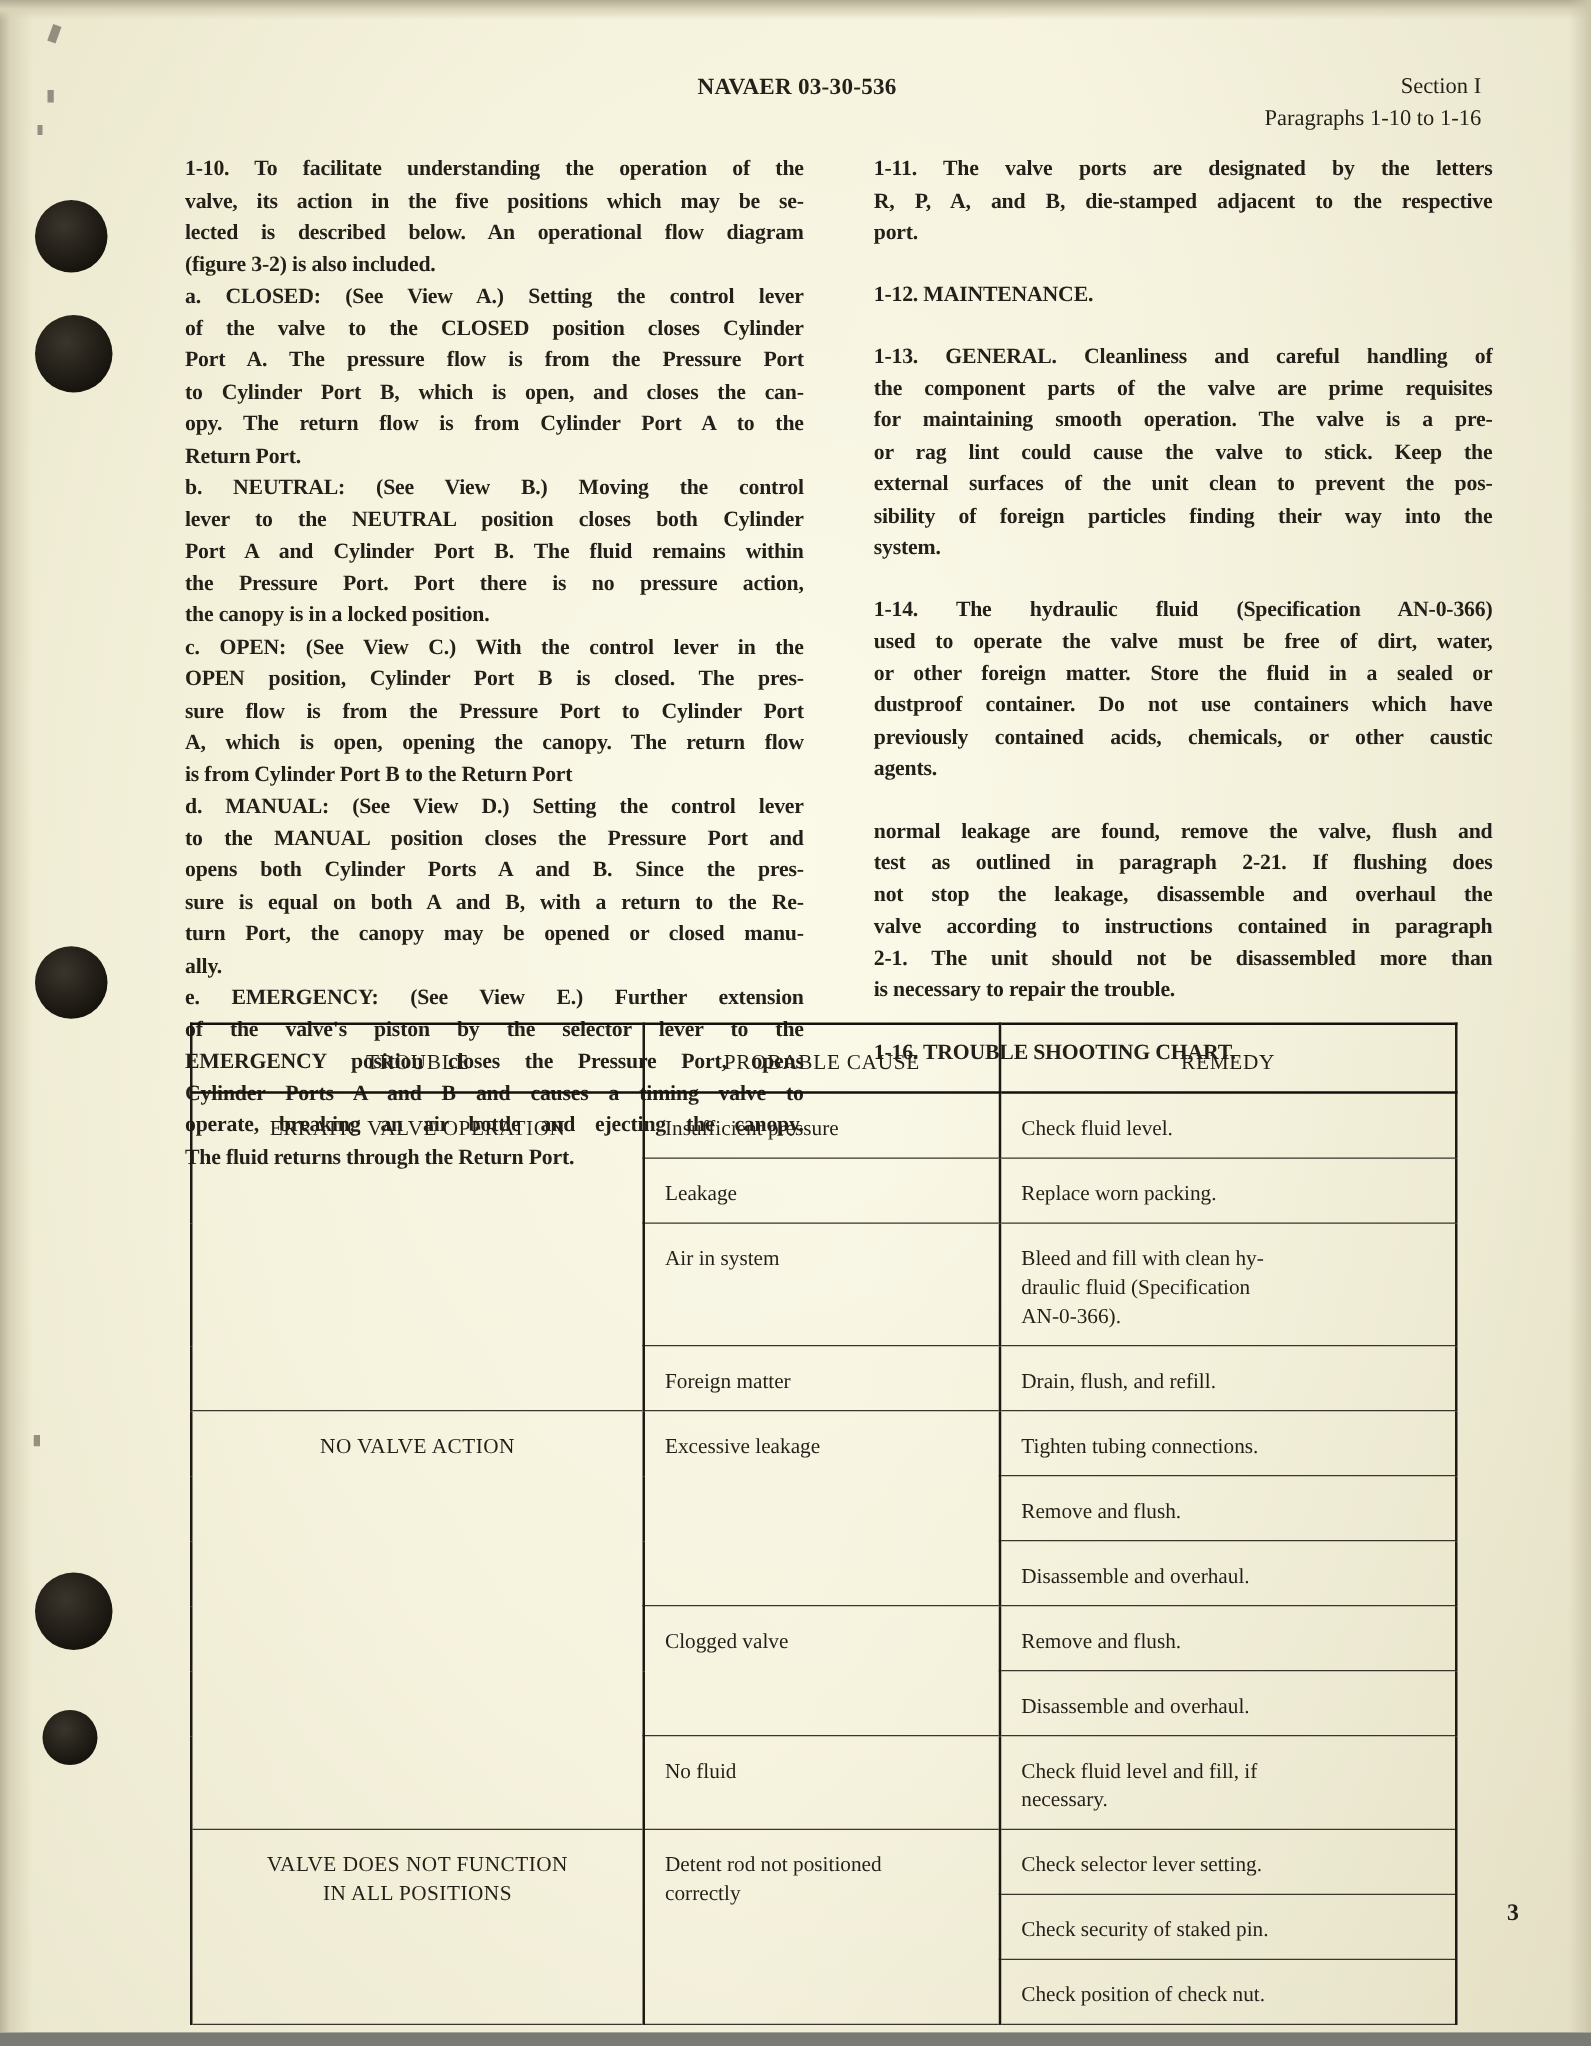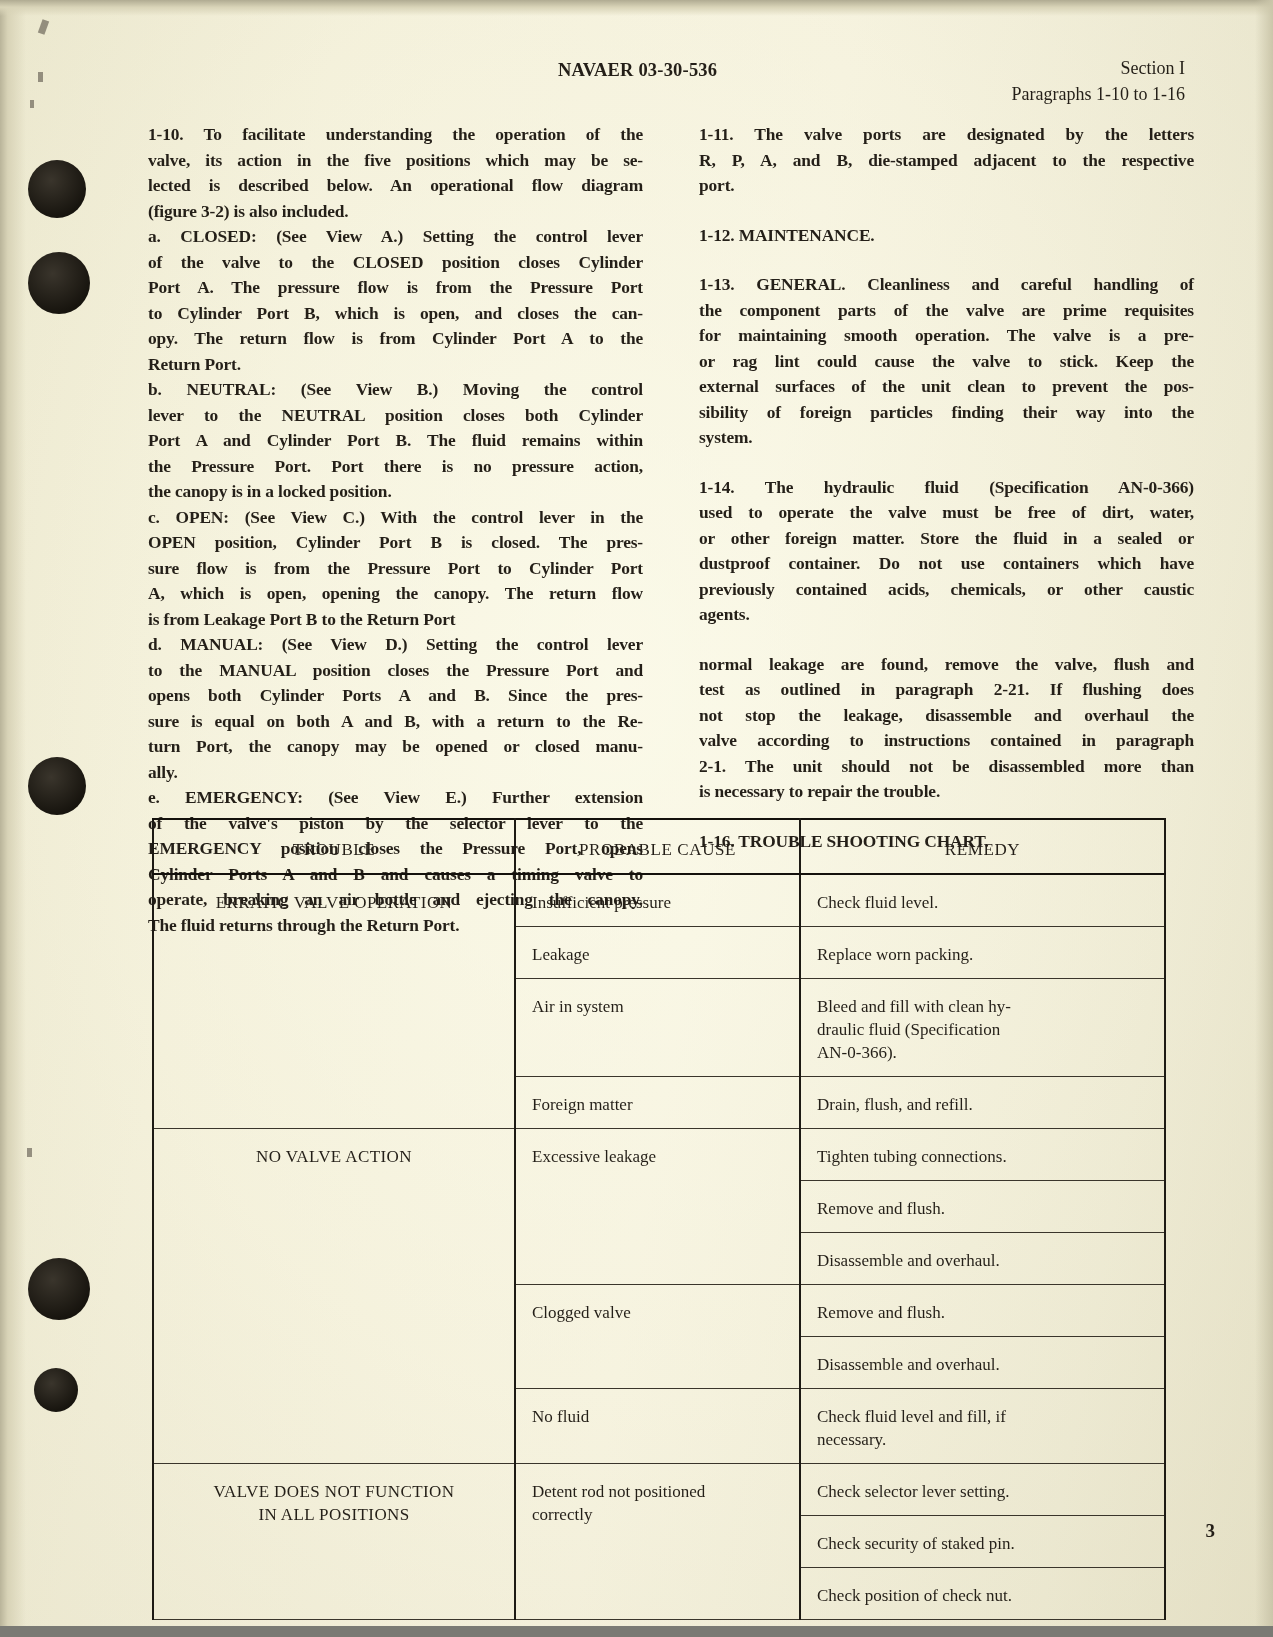--- a/index.html
+++ b/index.html
@@ -224,21 +224,21 @@
           <span class="ln j">lever  to  the  NEUTRAL  position  closes  both Cylinder</span>
           <span class="ln j">Port A and Cylinder Port B.  The fluid remains within</span>
           <span class="ln j">the Pressure Port.  Port there is no pressure action,</span>
           <span class="ln">the canopy is in a locked position.</span>
         </p>
       <p class="para">
           <span class="ln j"> c.  OPEN:  (See View C.)  With the control lever in the</span>
           <span class="ln j">OPEN position, Cylinder  Port  B  is closed.  The pres-</span>
           <span class="ln j">sure flow  is from the Pressure Port to Cylinder Port</span>
           <span class="ln j">A, which is open, opening the canopy.  The return flow</span>
-          <span class="ln">is from Leakage Port B to the Return Port</span>
+          <span class="ln">is from Cylinder Port B to the Return Port</span>
         </p>
       <p class="para">
           <span class="ln j"> d.  MANUAL:  (See View D.)  Setting the control lever</span>
           <span class="ln j">to the MANUAL position closes the Pressure Port and</span>
           <span class="ln j">opens  both Cylinder  Ports  A  and  B.  Since  the pres-</span>
           <span class="ln j">sure is equal on both A and B, with a return to the Re-</span>
           <span class="ln j">turn Port, the  canopy may be opened or closed manu-</span>
           <span class="ln">ally.</span>
         </p>
       <p class="para">

